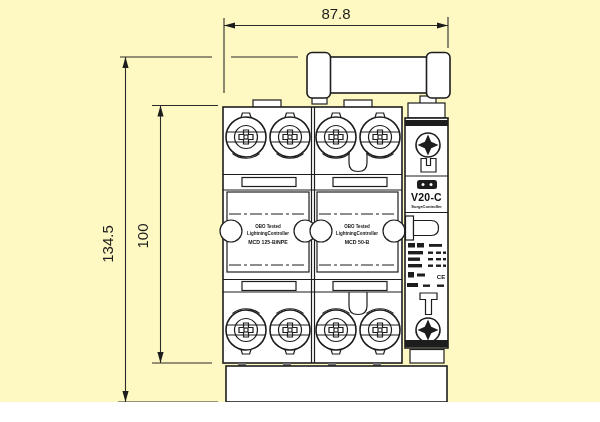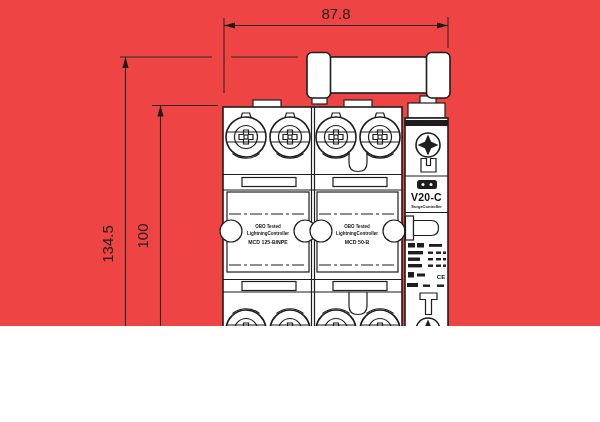--- a/index.html
+++ b/index.html
@@ -1,16 +1,16 @@
 <!DOCTYPE html>
 <html><head>
 <meta charset="utf-8">
 <style>
   html,body{margin:0;padding:0;background:#ffffff;}
-  .stage{width:600px;height:326px;position:relative;background:#ef4444;overflow:hidden;}
+  .stage{width:600px;height:402px;position:relative;background:#fef9c3;overflow:hidden;}
   svg{display:block;}
   .ln{stroke:#1d1d1d;fill:none;stroke-width:1.6;}
   .ln-thin{stroke:#1d1d1d;fill:none;stroke-width:1.2;}
   .ln-dim{stroke:#2a2a2a;fill:none;stroke-width:1.1;}
   .fill-ink{fill:#1d1d1d;stroke:none;}
   .wh{fill:#ffffff;}
   .dashdot{stroke:#1d1d1d;fill:none;stroke-width:1;stroke-dasharray:12 3 3 3;}
   .dim-text{font:15px "Liberation Sans", sans-serif;fill:#1d1d1d;}
   .mod-text-sm{font:bold 4.5px "Liberation Sans", sans-serif;fill:#121212;}
   .mod-text-lg{font:bold 5.2px "Liberation Sans", sans-serif;fill:#121212;}

